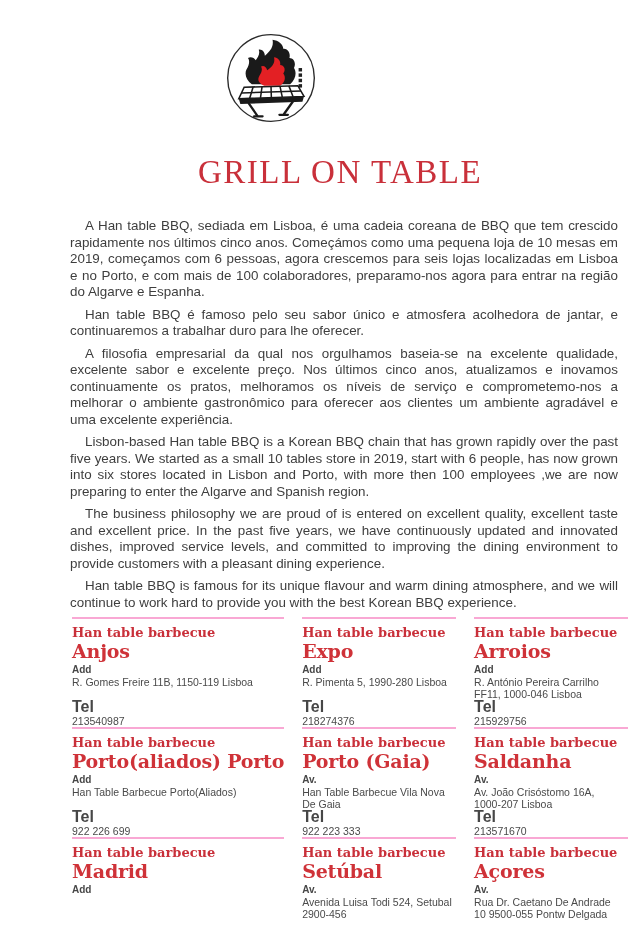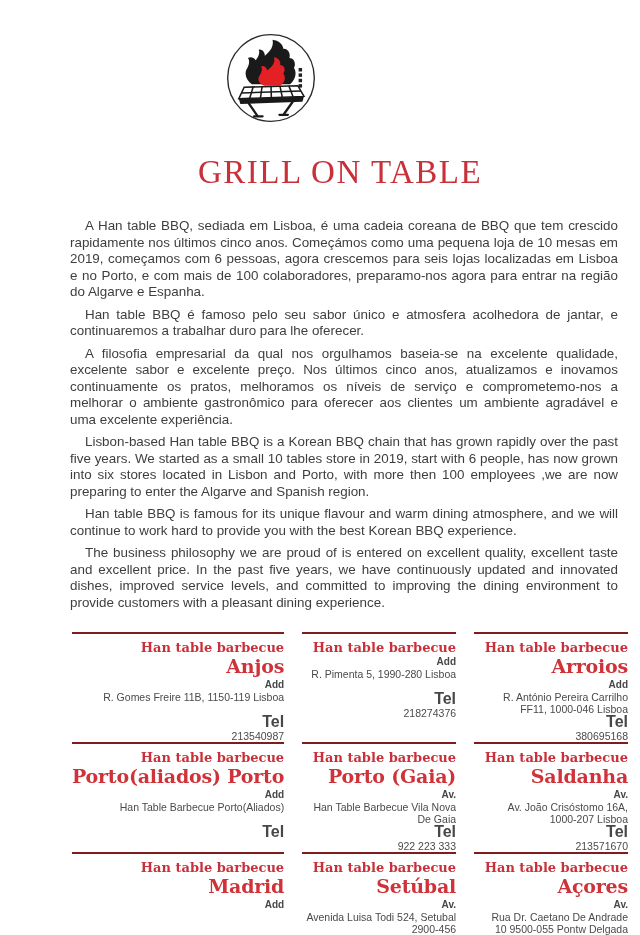--- a/index.html
+++ b/index.html
@@ -30,21 +30,21 @@
     color:#3e3e3e; text-align:justify;
   }
   .paragraphs p { margin:0 0 6px 8px; text-indent:15px; }
 
   
   .cards {
     position:absolute; top:617px; left:72px; width:556px;
     display:grid; grid-template-columns:repeat(3,1fr);
     column-gap:18px; grid-auto-rows:110px;
   }
-  .card { border-top:2px solid #7f1d1d; text-align:right;margin-top:15px; }
+  .card { border-top:2px solid #f9a8d4; text-align:left; }
   .card-brand {
     margin-top:6px;
     font-family:"DejaVu Serif", serif; font-weight:bold;
     font-size:13px; line-height:15px; color:#c9303a;
   }
   .card-name {
     font-family:"DejaVu Serif", serif; font-weight:bold;
     font-size:19px; line-height:23px; color:#cf3238;
     white-space:nowrap; letter-spacing:-0.2px;
   }
@@ -114,60 +114,62 @@
   </div>
 
   <div class="content">
     <div class="page-title">GRILL ON TABLE</div>
 
     <div class="paragraphs">
       <p>A Han table BBQ, sediada em Lisboa, é uma cadeia coreana de BBQ que tem crescido rapidamente nos últimos cinco anos. Começámos como uma pequena loja de 10 mesas em 2019, começamos com 6 pessoas, agora crescemos para seis lojas localizadas em Lisboa e no Porto, e com mais de 100 colaboradores, preparamo-nos agora para entrar na região do Algarve e Espanha.</p>
       <p>Han table BBQ é famoso pelo seu sabor único e atmosfera acolhedora de jantar, e continuaremos a trabalhar duro para lhe oferecer.</p>
       <p>A filosofia empresarial da qual nos orgulhamos baseia-se na excelente qualidade, excelente sabor e excelente preço. Nos últimos cinco anos, atualizamos e inovamos continuamente os pratos, melhoramos os níveis de serviço e comprometemo-nos a melhorar o ambiente gastronômico para oferecer aos clientes um ambiente agradável e uma excelente experiência.</p>
       <p>Lisbon-based Han table BBQ is a Korean BBQ chain that has grown rapidly over the past five years. We started as a small 10 tables store in 2019, start with 6 people, has now grown into six stores located in Lisbon and Porto, with more then 100 employees ,we are now preparing to enter the Algarve and Spanish region.</p>
+      <p>The business philosophy we are proud of is entered on excellent quality, excellent taste and excellent price. In the past five years, we have continuously updated and innovated dishes, improved service levels, and committed to improving the dining environment to provide customers with a pleasant dining experience.</p>
       <p>Han table BBQ is famous for its unique flavour and warm dining atmosphere, and we will continue to work hard to provide you with the best Korean BBQ experience.</p>
-      <p>The business philosophy we are proud of is entered on excellent quality, excellent taste and excellent price. In the past five years, we have continuously updated and innovated dishes, improved service levels, and committed to improving the dining environment to provide customers with a pleasant dining experience.</p>
     </div>
   </div>
 
   <div class="cards">
 
     <div class="card">
       <div class="card-brand">Han table barbecue</div>
       <div class="card-name">Anjos</div>
       <div class="card-label">Add</div>
       <div class="card-address">R. Gomes Freire 11B, 1150-119 Lisboa</div>
       <span class="card-tel-label">Tel</span>
       <span class="card-phone">213540987</span>
     </div>
 
     <div class="card">
       <div class="card-brand">Han table barbecue</div>
+      <div class="card-name">Expo</div>
       <div class="card-label">Add</div>
       <div class="card-address">R. Pimenta 5, 1990-280 Lisboa</div>
       <span class="card-tel-label">Tel</span>
       <span class="card-phone">218274376</span>
     </div>
 
     <div class="card">
       <div class="card-brand">Han table barbecue</div>
       <div class="card-name">Arroios</div>
       <div class="card-label">Add</div>
       <div class="card-address">R. António Pereira Carrilho
 FF11, 1000-046 Lisboa</div>
       <span class="card-tel-label">Tel</span>
-      <span class="card-phone">380695168</span>
+      <span class="card-phone">215929756</span>
     </div>
 
     <div class="card">
       <div class="card-brand">Han table barbecue</div>
       <div class="card-name">Porto(aliados) Porto</div>
       <div class="card-label">Add</div>
       <div class="card-address">Han Table Barbecue Porto(Aliados)</div>
       <span class="card-tel-label">Tel</span>
+      <span class="card-phone">922 226 699</span>
     </div>
 
     <div class="card">
       <div class="card-brand">Han table barbecue</div>
       <div class="card-name">Porto (Gaia)</div>
       <div class="card-label">Av.</div>
       <div class="card-address">Han Table Barbecue Vila Nova De Gaia</div>
       <span class="card-tel-label">Tel</span>
       <span class="card-phone">922 223 333</span>
     </div>

